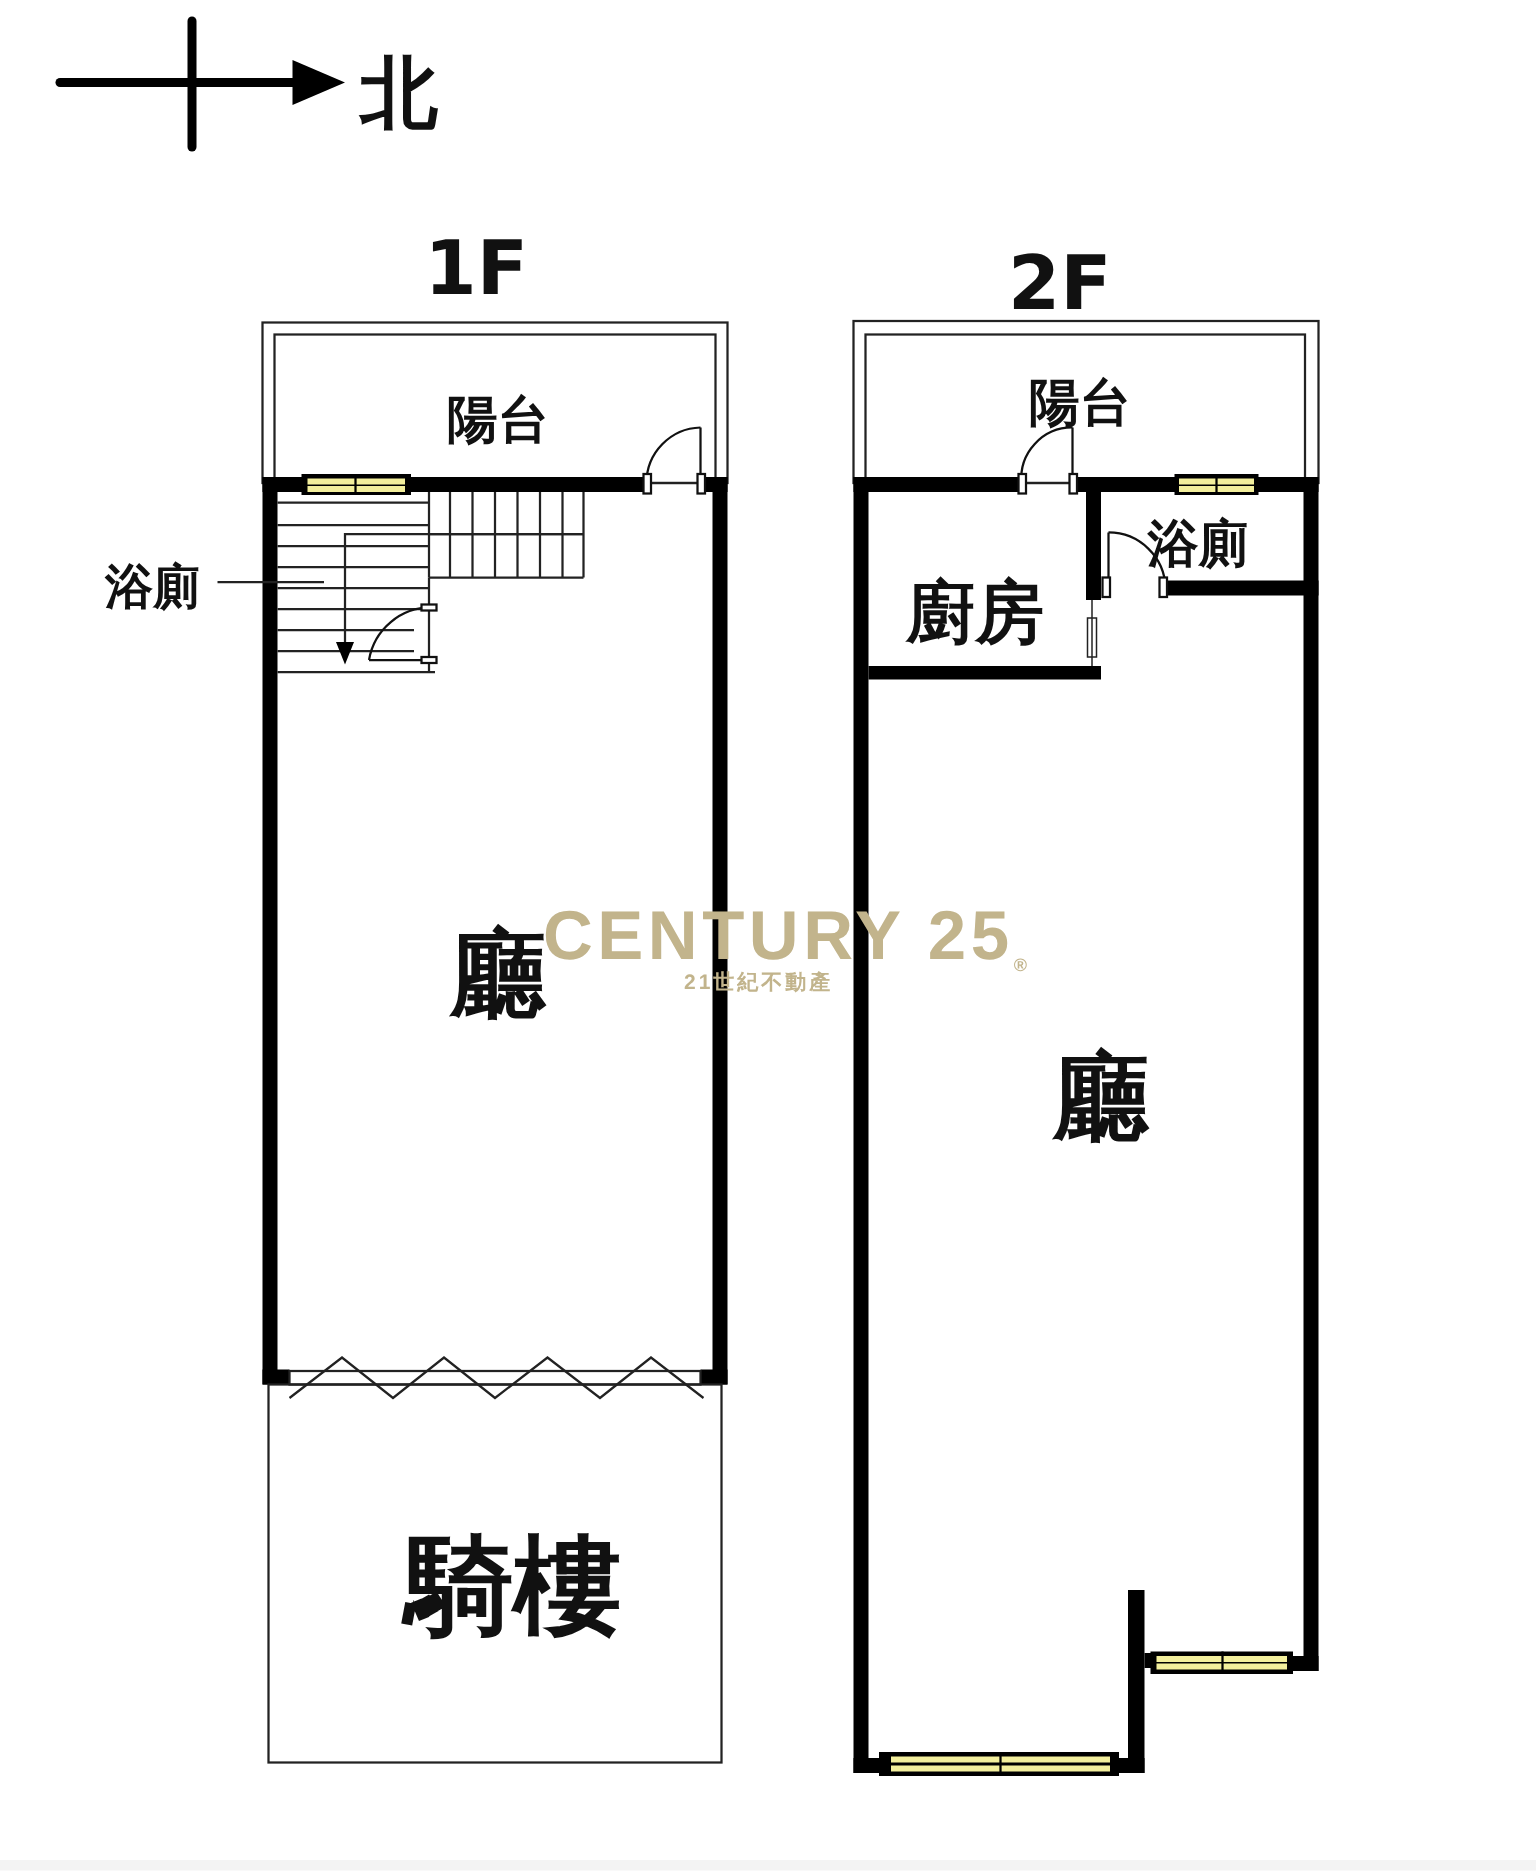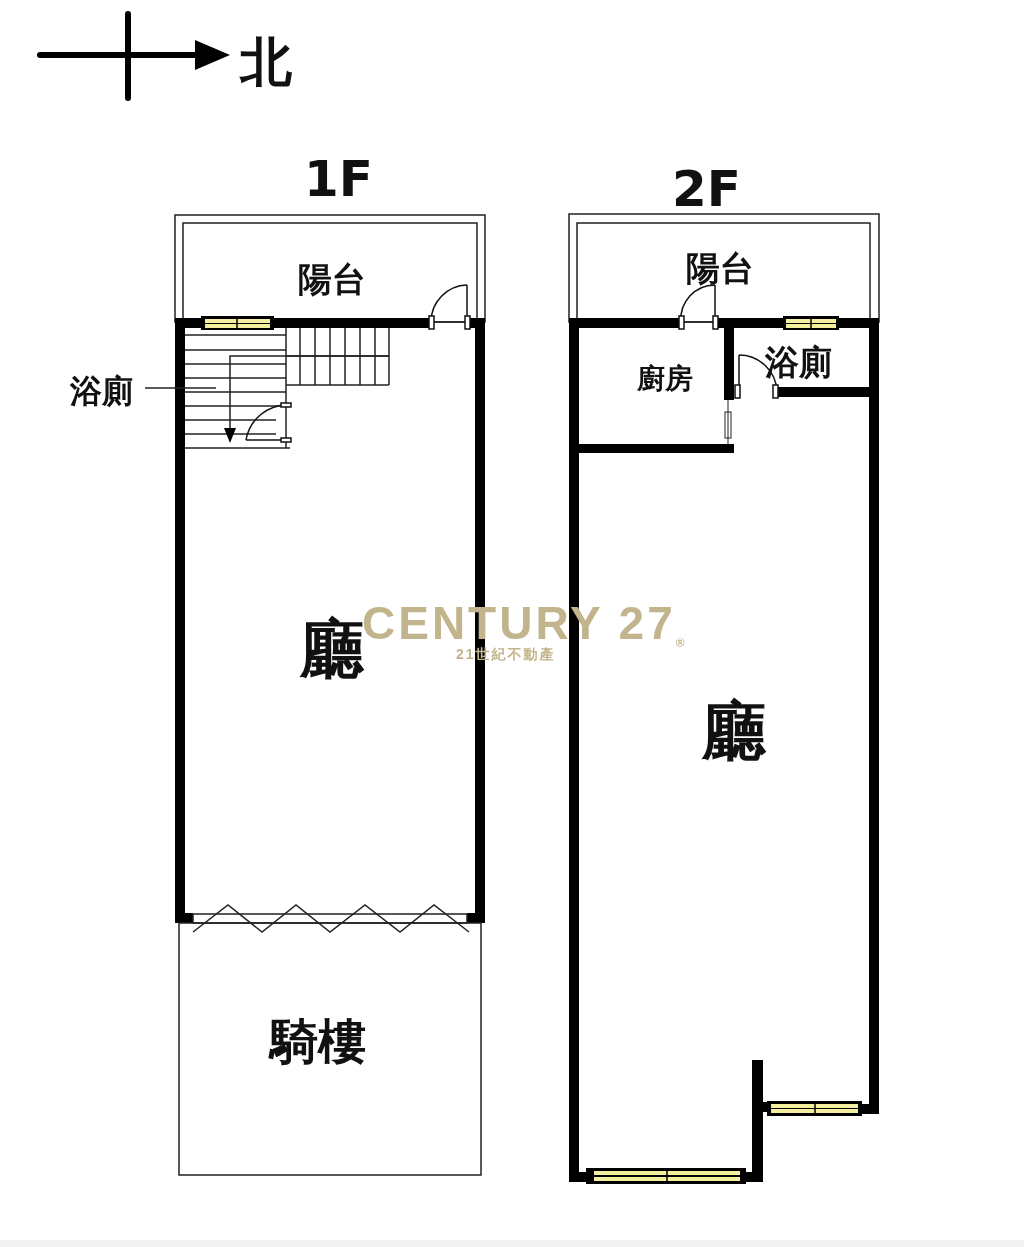--- a/index.html
+++ b/index.html
@@ -16,21 +16,21 @@
 
 <div class="abs" style="left:30px;top:8px;width:290px;height:100px;">
   <svg width="290" height="100">
     <line x1="10" y1="47" x2="175" y2="47" stroke="#000" stroke-width="6" stroke-linecap="round"></line>
     <line x1="98" y1="6" x2="98" y2="90" stroke="#000" stroke-width="6" stroke-linecap="round"></line>
     <polygon points="165,32 200,47 165,62" fill="#000"></polygon>
   </svg>
 </div>
 <div class="lbl" style="left:240px;top:28px;font-size:52px;">北</div>
 
-<div class="lbl floor-title" style="left:304px;top:150px;">1F</div>
+<div class="lbl floor-title" style="left:283px;top:150px;">1F</div>
 <div class="lbl floor-title" style="left:672px;top:160px;">2F</div>
 
 <svg width="1024" height="1247">
 
   <g>
 
     <rect x="175" y="215" width="310" height="107" fill="none" stroke="#222" stroke-width="1.5"></rect>
     <rect x="183" y="223" width="294" height="99" fill="none" stroke="#222" stroke-width="1.5"></rect>
 
     <rect x="175" y="318" width="10" height="605" fill="#000"></rect>
@@ -162,25 +162,25 @@
       <rect x="771" y="1104" width="87" height="4" fill="#f3ef9c"></rect>
       <rect x="771" y="1109" width="87" height="4" fill="#f3ef9c"></rect>
       <line x1="815" y1="1101" x2="815" y2="1116" stroke="#000" stroke-width="1.5"></line>
     </g>
   </g>
 </svg>
 
 <div class="lbl" style="left:298px;top:257px;font-size:34px;">陽台</div>
 <div class="lbl" style="left:70px;top:370px;font-size:32px;">浴廁</div>
 <div class="lbl" style="left:300px;top:606px;font-size:64px;">廳</div>
-<div class="lbl" style="left:270px;top:1010px;font-size:48px;">騎樓</div>
+<div class="lbl" style="left:270px;top:1010px;font-size:72px;">騎樓</div>
 
 <div class="lbl" style="left:686px;top:246px;font-size:34px;">陽台</div>
-<div class="lbl" style="left:604px;top:360px;font-size:28px;margin-left:33px;">廚房</div>
+<div class="lbl" style="left:604px;top:378px;font-size:46px;">廚房</div>
 <div class="lbl" style="left:765px;top:340px;font-size:34px;">浴廁</div>
 <div class="lbl" style="left:702px;top:688px;font-size:64px;">廳</div>
 
 <div class="wm" style="left:362px;top:596px;font-size:46px;letter-spacing:3px;">
-  <span>CENTURY 27</span><span style="font-size:12px;vertical-align:bottom;">®</span>
+  <span>CENTURY 25</span><span style="font-size:12px;vertical-align:bottom;">®</span>
 </div>
 <div class="wm" style="left:456px;top:646px;font-size:14px;letter-spacing:2px;font-weight:bold;">21世紀不動產</div>
 
 <div class="bottom-strip"></div>
 
 </body></html>

